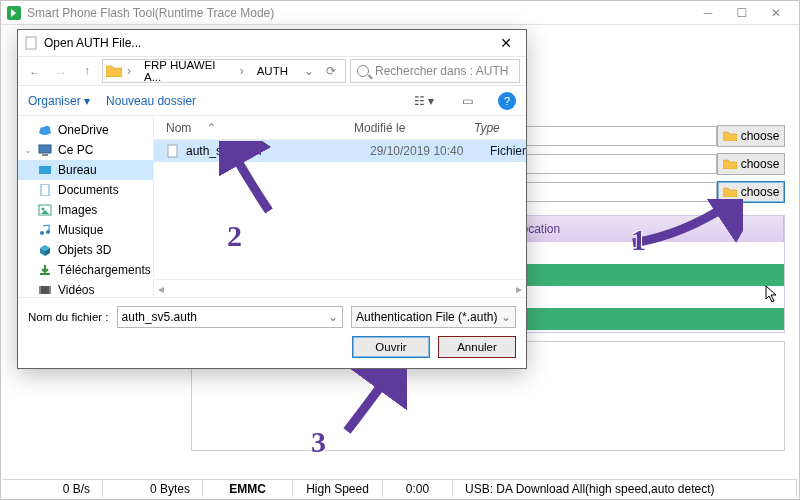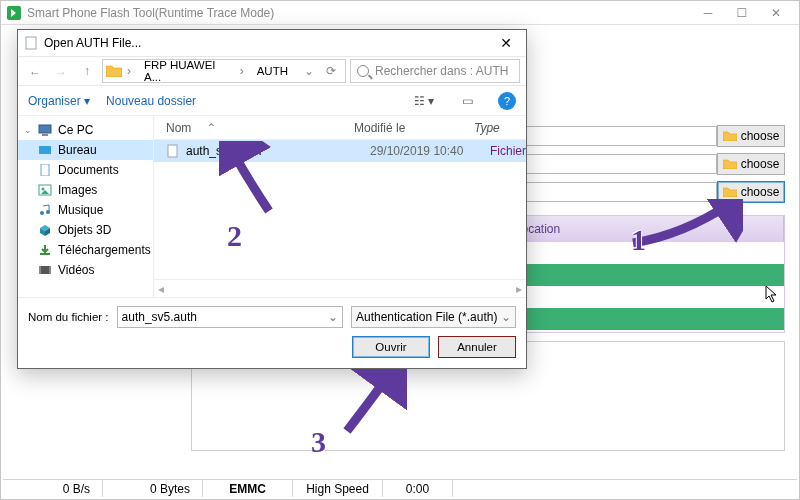--- a/index.html
+++ b/index.html
@@ -75,21 +75,21 @@
 .fp-head { height:24px; display:flex; align-items:center; font-size:11.5px; color:#555; border-bottom:1px solid #eee; }
 .fp-head .h1 { width:200px; padding-left:12px; display:flex; align-items:center; gap:15px; }
 .fp-head .h2 { width:120px; }
 .fp-head .h3 { flex:1;font-style:italic; }
 .fp-list { flex:1; overflow:auto; }
 .fp-row { height:22px; display:flex; align-items:center; font-size:11.5px; padding-left:12px; cursor:pointer; }
 .fp-row.sel { background:#cfe8ff; }
 .fp-row .fi { width:14px; height:14px; margin-right:6px; }
 .fp-row .n { width:184px; }
 .fp-row .m { width:120px; color:#666; }
-.fp-row .t { flex:1; color:#701a75; }
+.fp-row .t { flex:1; color:#0f172a; }
 .fp-scroll { height:18px; border-top:1px solid #eee; display:flex; align-items:center; padding:0 4px; color:#aaa; font-size:10px; justify-content:space-between; }
 
 .dlg-bottom { padding:8px 10px 10px 10px; display:flex; flex-direction:column; gap:8px; border-top:1px solid #eee; }
 .row1 { display:flex; align-items:center; gap:8px; }
 .row1 label { font-size:11.5px; }
 .row1 select, .row1 .combo { height:22px; border:1px solid #b7b7b7; font-size:11.5px; padding:0 4px; background:#f7f7f7; }
 .row1 .combo.name { flex:1; display:flex; align-items:center; background:#fff; }
 .row1 .combo.filter { width:165px; display:flex; align-items:center; justify-content:space-between; }
 .row2 { display:flex; justify-content:flex-end; gap:8px; }
 .btn { width:78px; height:22px; border:1px solid #7f1d1d; background:#e9e9e9; display:flex; align-items:center; justify-content:center; font-size:11.5px; cursor:pointer; }
@@ -179,20 +179,21 @@
 <svg class="cursor" style="left:764px; top:284px;" viewBox="0 0 14 18">
     <path d="M1 1 L1 14 L4 11 L7 17 L9 16 L6 10 L11 10 Z" fill="#fff" stroke="#000"></path>
   </svg>
 
 <div class="statusbar">
   <div class="cell" style="width:100px; justify-content:flex-end;">0 B/s</div>
   <div class="cell" style="width:100px; justify-content:flex-end;">0 Bytes</div>
   <div class="cell b" style="width:90px; justify-content:center;">EMMC</div>
   <div class="cell" style="width:90px; justify-content:center;">High Speed</div>
   <div class="cell" style="width:70px; justify-content:center;">0:00</div>
+  <div class="cell" style="flex:1;">USB: DA Download All(high speed,auto detect)</div>
 </div>
 
 <div class="dlg">
   <div class="dlg-title">
     <span class="t-icon"><svg width="14" height="14">
           <rect class="file-svg" x="2" y="1" width="10" height="12"></rect>
         </svg></span>
     <span>Open AUTH File...</span>
     <span class="sp"></span>
     <div class="dlg-close">✕</div>
@@ -228,20 +229,28 @@
     <span class="link">Nouveau dossier</span>
     <span class="sp"></span>
     <div class="tb-icon">☷ ▾</div>
     <div class="tb-icon">▭</div>
     <div class="tb-help">?</div>
   </div>
 
   <div class="dlg-body">
     <div class="sidebar" id="sb">
         <div class="sb-item">
+          <span class="sb-icon"><svg width="14" height="12">
+              <ellipse cx="7" cy="8" rx="6" ry="3" fill="#3a9be8"></ellipse>
+              <circle cx="5" cy="6" r="3" fill="#3a9be8"></circle>
+              <circle cx="9" cy="5" r="3.2" fill="#3a9be8"></circle>
+            </svg></span>
+          <span>OneDrive</span>
+        </div>
+        <div class="sb-item">
           <span class="caret">⌄</span>
           <span class="sb-icon"><svg width="14" height="12">
               <rect x="1" y="1" width="12" height="8" fill="#4a7fb5" stroke="#2a5a8a"></rect>
               <rect x="4" y="10" width="6" height="2" fill="#888"></rect>
             </svg></span>
           <span>Ce PC</span>
         </div>
         <div class="sb-item sel">
           <span class="sb-icon"><svg width="14" height="12">
               <rect x="1" y="2" width="12" height="8" fill="#35a0d7"></rect>

